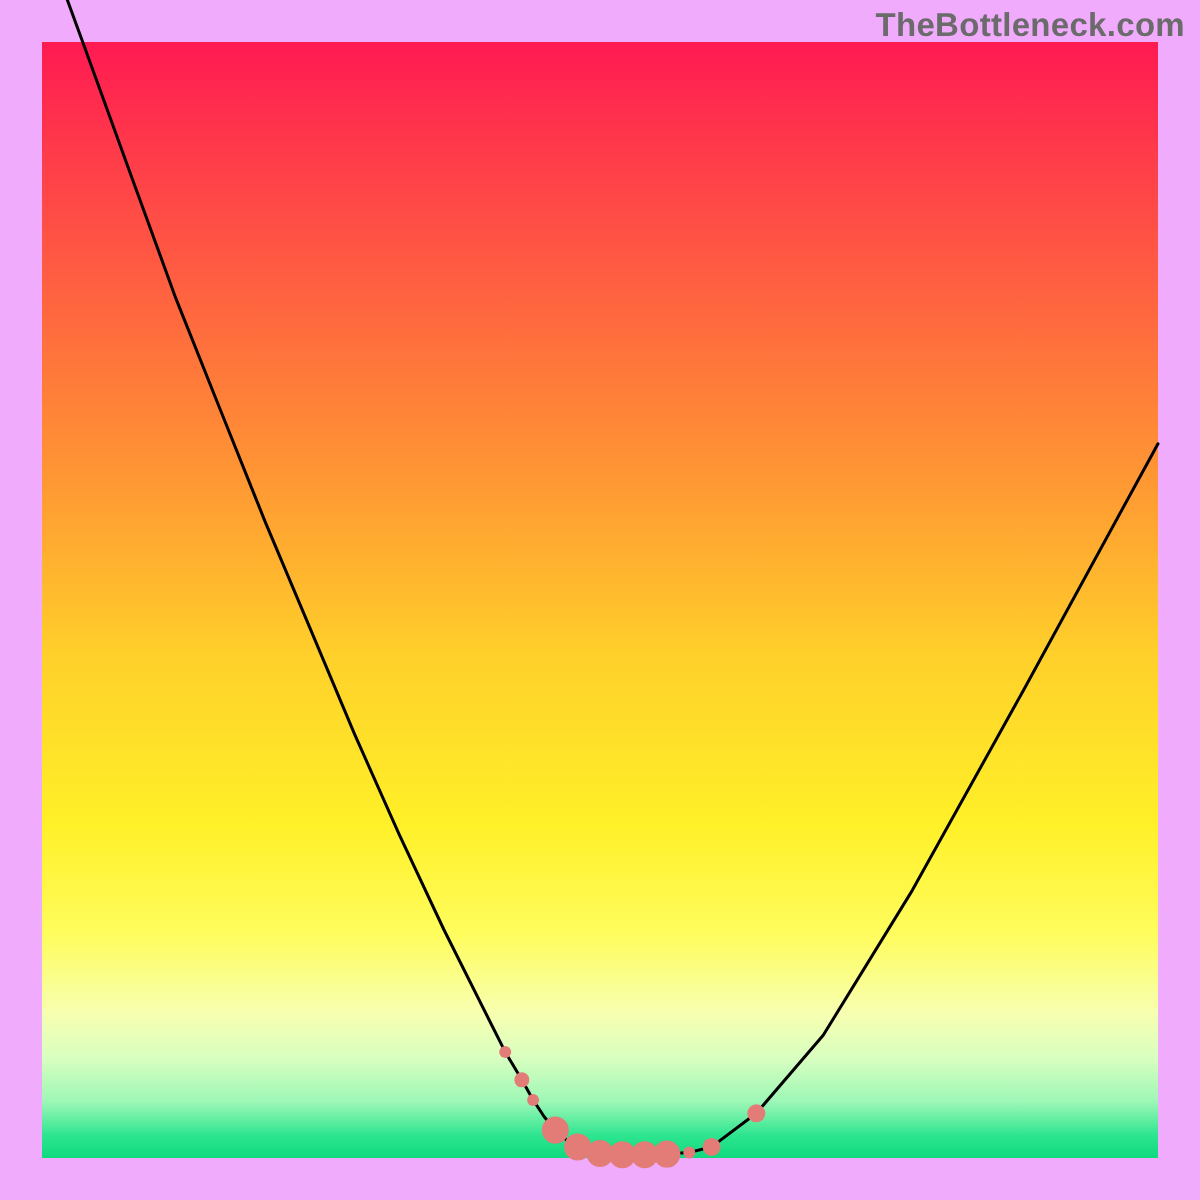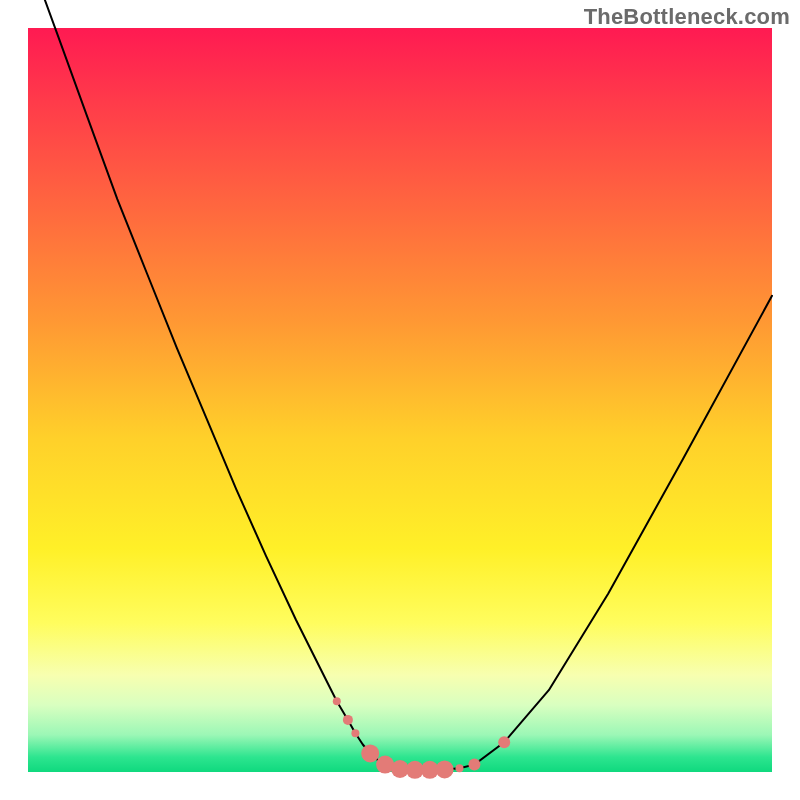--- a/index.html
+++ b/index.html
@@ -9,21 +9,21 @@
     height: 800px;
     background: #000;
     overflow: hidden;
   }
   .frame {
     position: absolute;
     top: 0;
     left: 0;
     width: 800px;
     height: 800px;
-    background: #ffffff;
+    background: #f0abfc;
   }
   .plot {
     position: absolute;
     top: 28px;
     left: 28px;
     width: 744px;
     height: 744px;
     background: linear-gradient(
       to bottom,
       #ff1a52 0%,

